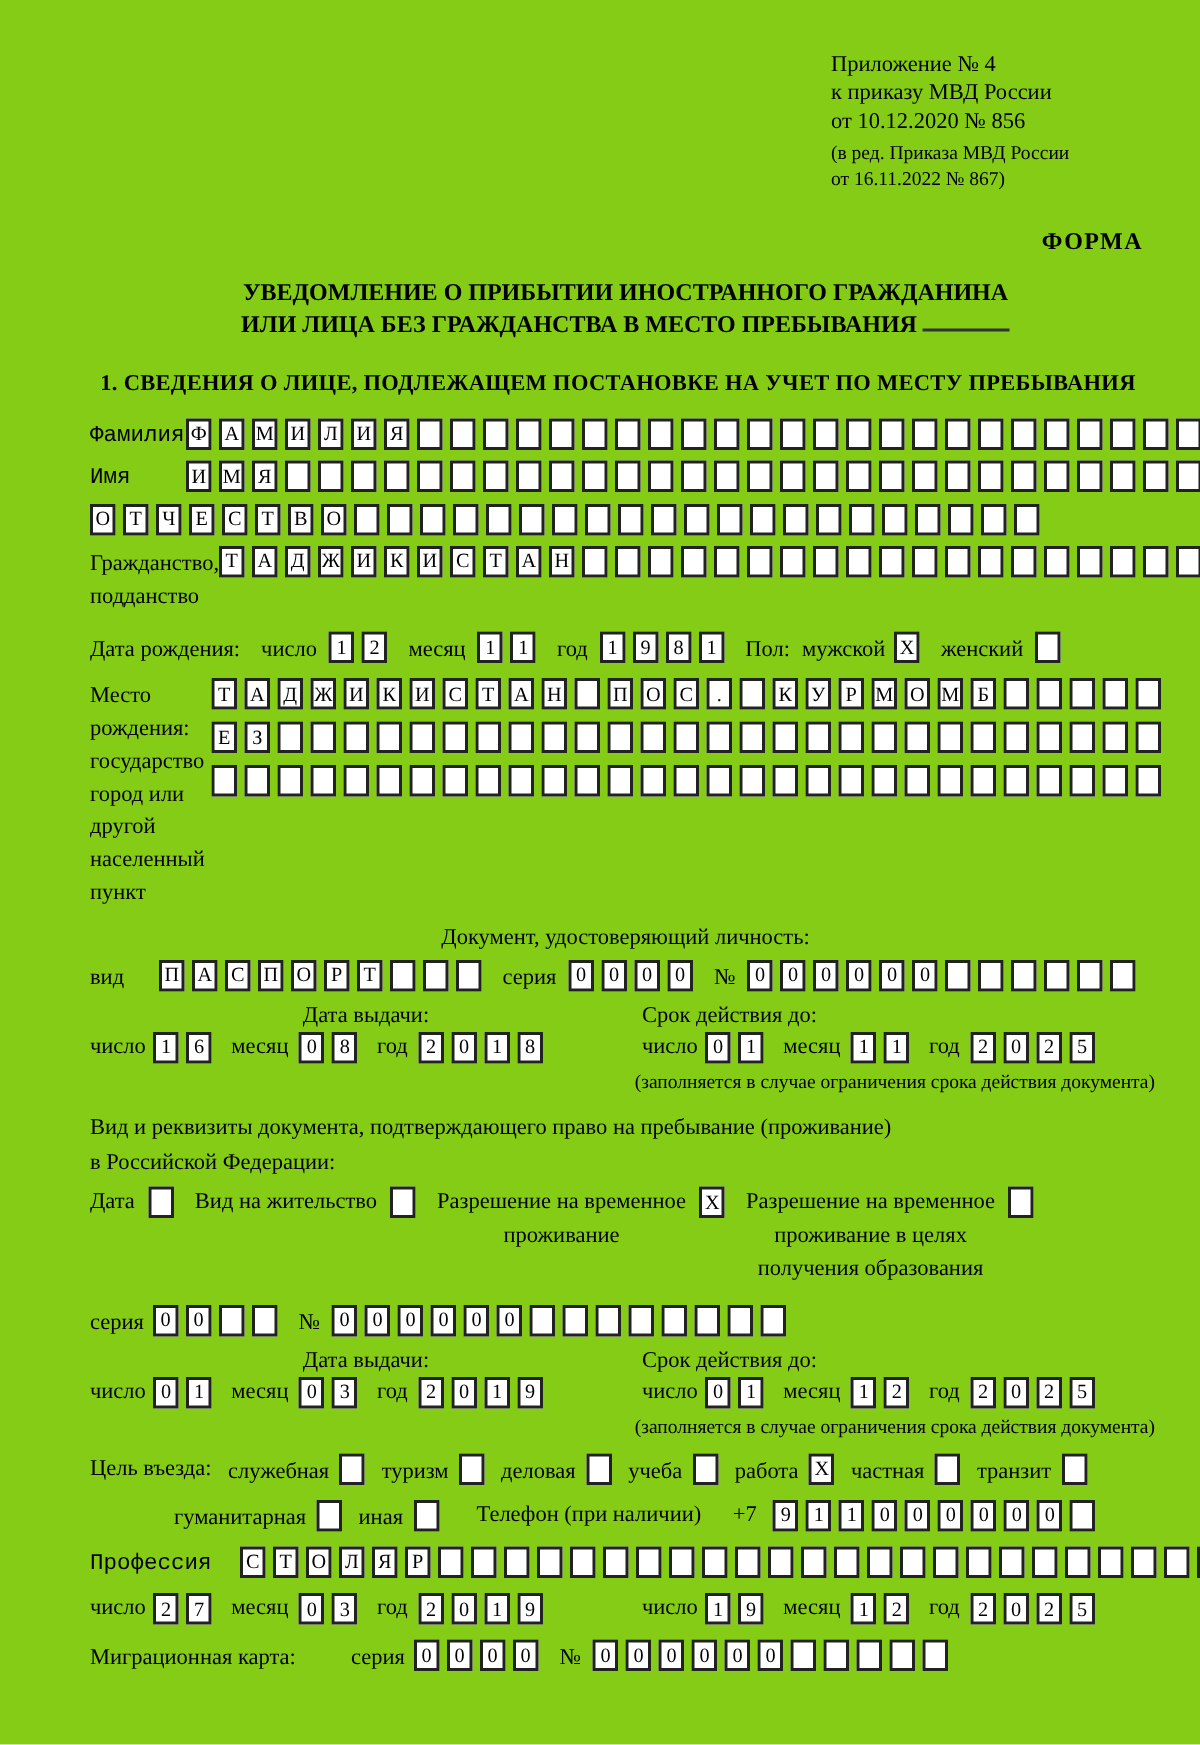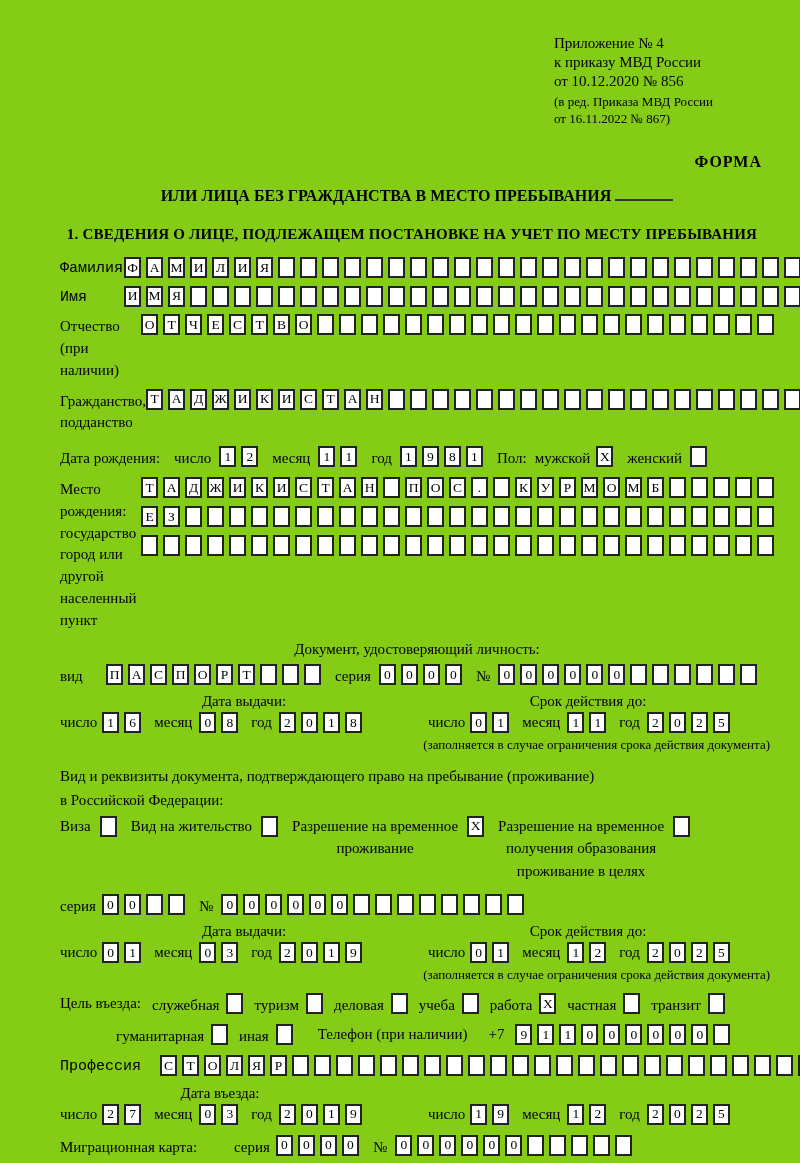--- a/index.html
+++ b/index.html
@@ -26,21 +26,21 @@
     width:17px; height:21px; border:2px solid #222; flex:0 0 auto;
     display:flex; align-items:center; justify-content:center;
     font-size:13.5px; font-family:"Liberation Serif", serif; background:#fff;
   }
   .inline { display:flex; align-items:flex-end; gap:6px; flex-wrap:nowrap; }
   .mini { margin:0 2px 0 8px; }
 
   .dochead { text-align:center; font-weight:normal; margin-top:10px; font-size:15px; }
   .dp-labels { display:flex; margin-top:8px; }
   .dp-labels > div:first-child { width:368px; text-align:center; }
-  .dp-labels > div:last-child  { width:320px; text-align:center; }
+  .dp-labels > div:last-child  { width:320px; text-align:left; }
   .dp-row { display:flex; margin-top:2px; }
   .dgroup { display:flex; align-items:center; gap:5px; }
   .dgroup.left { width:368px; }
   .note { text-align:right; font-size:13px; margin-top:4px; padding-right:4px; }
 
   .perm-line { margin-top:12px; line-height:1.5; }
   .opts { display:flex; align-items:flex-start; margin-top:6px; gap:14px; }
   .opt { display:flex; align-items:flex-start; gap:9px; }
   .optlbl { text-align:center; line-height:1.5; }
   .opt .cells { margin-top:1px; }
@@ -58,20 +58,21 @@
     <div>Приложение № 4</div>
     <div>к приказу МВД России</div>
     <div>от 10.12.2020 № 856</div>
     <div class="sm">(в ред. Приказа МВД России</div>
     <div class="sm" style="margin-top:0">от 16.11.2022 № 867)</div>
   </div>
 
   <div class="forma">ФОРМА</div>
 
   <div class="title">
+    <div>УВЕДОМЛЕНИЕ О ПРИБЫТИИ ИНОСТРАННОГО ГРАЖДАНИНА</div>
     <div><span>ИЛИ ЛИЦА БЕЗ ГРАЖДАНСТВА В МЕСТО ПРЕБЫВАНИЯ</span>
          <span class="blank"></span></div>
   </div>
 
   <div class="sec">1. СВЕДЕНИЯ О ЛИЦЕ, ПОДЛЕЖАЩЕМ ПОСТАНОВКЕ НА УЧЕТ ПО МЕСТУ ПРЕБЫВАНИЯ</div>
 
   <div class="row">
     <div class="lbl w64">Фамилия</div>
     <div class="cells">
         <span class="cell">Ф</span>
@@ -139,24 +140,20 @@
         <span class="cell"></span>
         <span class="cell"></span>
         <span class="cell"></span>
         <span class="cell"></span>
         <span class="cell"></span>
         <span class="cell"></span>
       </div>
   </div>
 
   <div class="row">
-    <div class="lbl2 w118">
-      <div>Отчество</div>
-      <div>(при наличии)</div>
-    </div>
     <div class="cells">
         <span class="cell">О</span>
         <span class="cell">Т</span>
         <span class="cell">Ч</span>
         <span class="cell">Е</span>
         <span class="cell">С</span>
         <span class="cell">Т</span>
         <span class="cell">В</span>
         <span class="cell">О</span>
         <span class="cell"></span>
@@ -441,21 +438,21 @@
     </div>
   </div>
   <div class="note">(заполняется в случае ограничения срока действия документа)</div>
 
   <div class="perm-line">Вид и реквизиты документа, подтверждающего право на пребывание (проживание)</div>
   <div style="margin-top:4px">в Российской Федерации:</div>
 
   <div class="opts">
     <div class="opt">
       <div class="optlbl">
-          <div>Виза</div>
+          <div>Дата</div>
         </div>
       <div class="cells">
           <span class="cell"></span>
         </div>
     </div>
     <div class="opt">
       <div class="optlbl">
           <div>Вид на жительство</div>
         </div>
       <div class="cells">
@@ -467,22 +464,22 @@
         <div>Разрешение на временное</div>
         <div>проживание</div>
       </div>
       <div class="cells">
           <span class="cell">X</span>
         </div>
     </div>
     <div class="opt">
       <div class="optlbl">
         <div>Разрешение на временное</div>
+        <div>проживание в целях</div>
         <div>получения образования</div>
-        <div>проживание в целях</div>
       </div>
       <div class="cells">
           <span class="cell"></span>
         </div>
     </div>
   </div>
 
   <div class="row inline" style="margin-top:12px">
     <span>серия</span>
     <span class="cells">
@@ -660,21 +657,20 @@
         <span class="cell"></span>
         <span class="cell"></span>
         <span class="cell"></span>
         <span class="cell"></span>
         <span class="cell"></span>
         <span class="cell"></span>
       </div>
   </div>
 
   <div class="dp-labels">
-    <div>Дата въезда:</div>
   </div>
   <div class="dp-row">
     <div class="dgroup left">
       <span>число</span>
       <span class="cells">
           <span class="cell">2</span>
           <span class="cell">7</span>
         </span>
       <span class="mini">месяц</span>
       <span class="cells">

